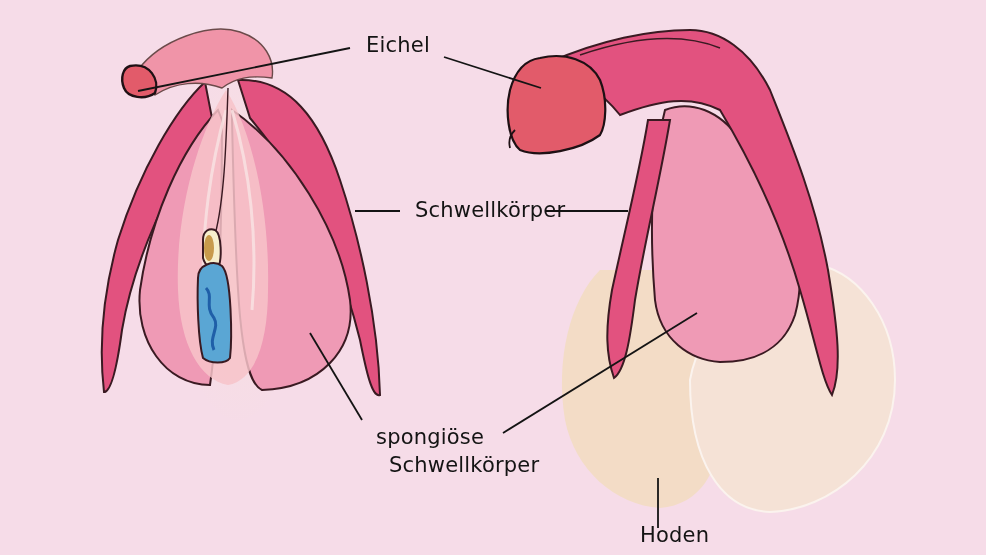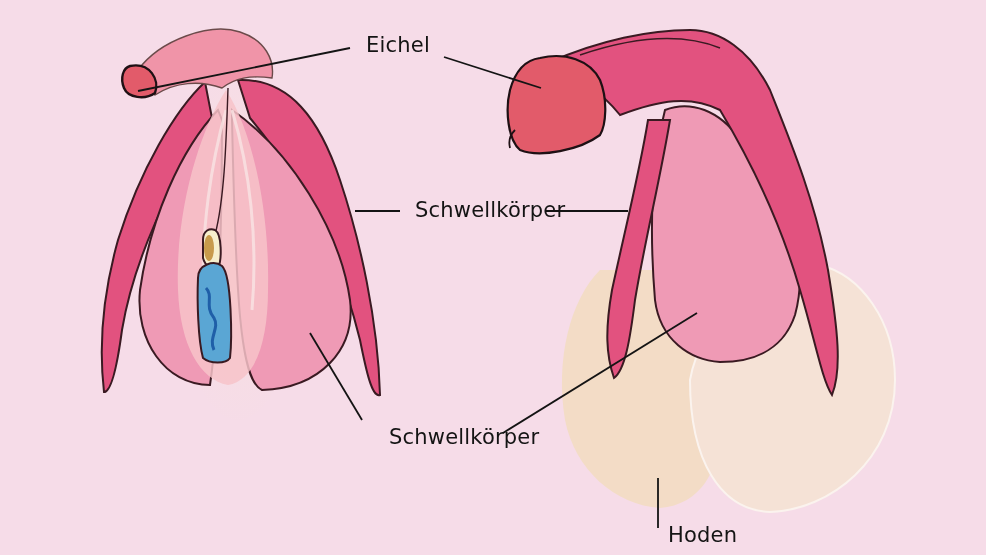--- a/index.html
+++ b/index.html
@@ -109,19 +109,20 @@
 
   <div class="label" style="left:366px; top:31px;">
     <span>Eichel</span>
   </div>
 
   <div class="label" style="left:415px; top:196px;">
     <span class="line2" style="margin-left:0;">Schwellkörper</span>
   </div>
 
   <div class="label" style="left:376px; top:423px;">
+    <span class="line2">spongiöse</span>
     <span class="line2" style="margin-left:13px;">Schwellkörper</span>
   </div>
 
-  <div class="label" style="left:668px; top:521px;">
+  <div class="label" style="left:640px; top:521px;">
     <span>Hoden</span>
   </div>
 </div>
 
 </body></html>

